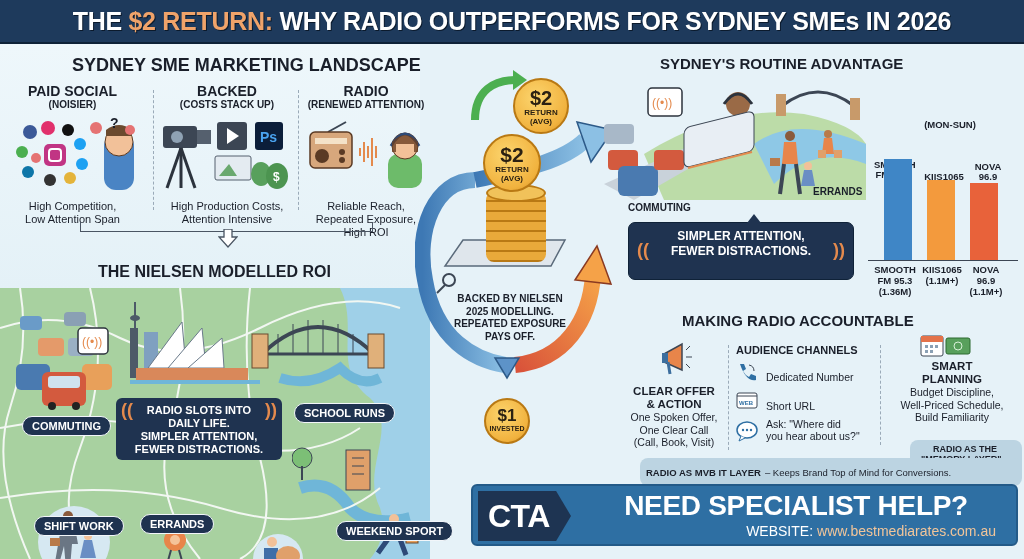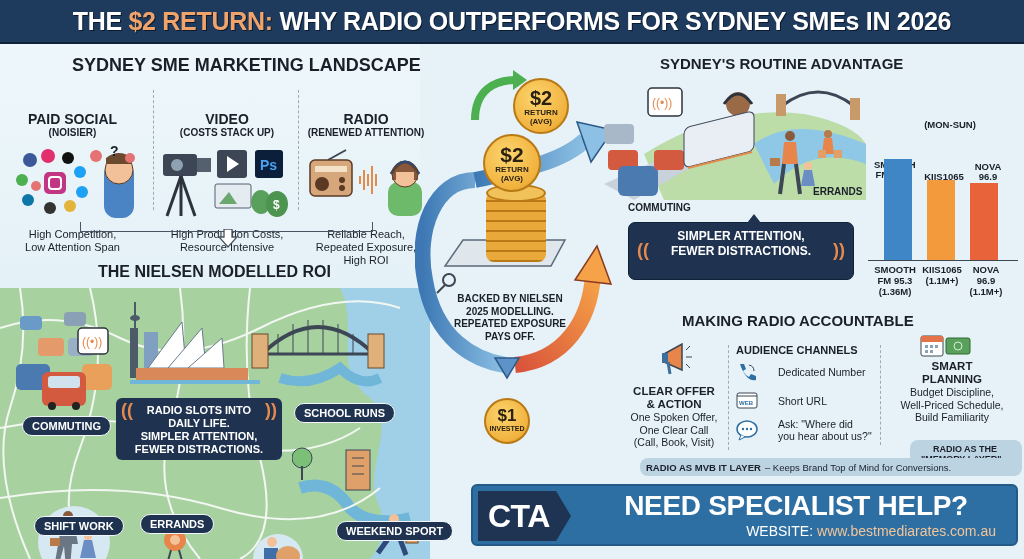--- a/index.html
+++ b/index.html
@@ -7,21 +7,21 @@
   body { font-family: "Liberation Sans", "DejaVu Sans", sans-serif; background: #e6f2f8; position: relative; color: #1b2433; }
 
   .title-bar { position: absolute; left: 0; top: 0; width: 1024px; height: 44px; background: #1e3a5c; display: flex; align-items: center; justify-content: center; border-bottom: 2px solid #0f2238; }
   .title-bar h1 { font-size: 25px; font-weight: 700; color: #ffffff; letter-spacing: -0.3px; text-shadow: 1px 1px 0 #0b1a2c; white-space: nowrap; }
   .title-bar h1 .accent { color: #f0a36a; }
 
   .bg-left { position: absolute; left: 0; top: 44px; width: 420px; height: 246px; background: linear-gradient(#eef7fb, #e4f1f7); }
   .section-title { position: absolute; font-weight: 700; color: #1a1f2a; white-space: nowrap; }
 
   
-  .col { position: absolute; top: 84px; text-align: center; margin-top: 28px; }
+  .col { position: absolute; top: 84px; text-align: center; }
   .col .col-h { font-size: 14px; font-weight: 700; color: #1a1f2a; line-height: 15px; }
   .col .col-sub { font-size: 10px; font-weight: 700; color: #1a1f2a; line-height: 12px; }
   .col .col-desc { font-size: 11px; color: #1a1f2a; line-height: 13px; position: absolute; left: 0; right: 0; }
   .col .art { position: absolute; left: 0; right: 0; top: 34px; height: 72px; }
   .vdiv { position: absolute; top: 90px; width: 0; height: 120px; border-left: 1.5px dashed #9aaab8; }
 
   .bracket { position: absolute; left: 80px; top: 222px; width: 293px; height: 10px; border: 1.5px solid #4a5563; border-top: none; }
   .bracket-arrow { position: absolute; left: 218px; top: 229px; width: 20px; height: 20px; }
 
   
@@ -46,26 +46,26 @@
   .chart-title .sub { font-size: 9.5px; font-weight: 700; display: block; }
   .bar { position: absolute; bottom: 0; width: 28px; }
   .bar-axis { position: absolute; left: 868px; top: 260px; width: 150px; border-top: 1.5px solid #3c4654; }
   .bar-top-label { position: absolute; font-size: 9.5px; font-weight: 700; text-align: center; line-height: 10px; color: #1a1f2a; white-space: nowrap; }
   .bar-bot-label { position: absolute; top: 264px; font-size: 9.5px; font-weight: 700; text-align: center; line-height: 11px; color: #1a1f2a; white-space: nowrap; }
 
   
   .acc-col { position: absolute; text-align: center; color: #1a1f2a; }
   .acc-h { font-size: 11.5px; font-weight: 700; line-height: 13px; }
   .acc-desc { font-size: 10.5px; line-height: 12.5px; }
-  .track-row { position: absolute; display: flex; align-items: center; gap: 20px; font-size: 10.5px; color: #1a1f2a; line-height: 12px; }
+  .track-row { position: absolute; display: flex; align-items: flex-end; gap: 8px; font-size: 10.5px; color: #1a1f2a; line-height: 12px; }
   .track-row .ic { width: 22px; height: 22px; flex: 0 0 22px; }
 
   .memory-card { position: absolute; left: 910px; top: 440px; width: 112px; height: 26px; background: #bcd4e2; border-radius: 8px 8px 0 0; }
   .memory-head { position: absolute; left: 915px; top: 444px; width: 100px; text-align: center; font-size: 9px; font-weight: 700; line-height: 10px; color: #1a1f2a; }
-  .memory-band { position: absolute; left: 640px; top: 458px; width: 382px; height: 18px; background: #bcd4e2; border-radius: 8px; font-size: 9.5px; color: #1a1f2a; display: flex; align-items: center; padding-left: 6px; white-space: nowrap; }
+  .memory-band { position: absolute; left: 640px; top: 458px; width: 382px; height: 28px; background: #bcd4e2; border-radius: 8px; font-size: 9.5px; color: #1a1f2a; display: flex; align-items: center; padding-left: 6px; white-space: nowrap; }
   .memory-band b { font-weight: 700; margin-right: 4px; }
 
   
   .cta { position: absolute; left: 471px; top: 484px; width: 547px; height: 62px; background: #2e6fa3; border-radius: 6px; border: 2px solid #235a88; }
   .cta-tag { position: absolute; left: 478px; top: 491px; width: 93px; height: 50px; background: #1e3452; clip-path: polygon(0 0, 84% 0, 100% 50%, 84% 100%, 0 100%); display: flex; align-items: center; padding-left: 10px; color: #fff; font-weight: 800; font-size: 32px; letter-spacing: -0.5px; }
   .cta-head { position: absolute; left: 596px; top: 490px; width: 400px; text-align: center; color: #fff; font-weight: 800; font-size: 28px; letter-spacing: -0.3px; white-space: nowrap; }
   .cta-web { position: absolute; left: 596px; top: 523px; width: 400px; text-align: right; color: #fff; font-weight: 400; font-size: 14px; white-space: nowrap; }
   .cta-web .url { color: #f2c59a; margin-left: 4px; }
 </style>
 </head>
@@ -104,21 +104,21 @@
     </svg>
   </div>
   <div class="col-desc" style="top:116px;">
     <div>High Competition,</div>
     <div>Low Attention Span</div>
   </div>
 </div>
 <div class="vdiv" style="left:153px;"></div>
 
 <div class="col" style="left:157px; width:140px;">
-  <div class="col-h">VIDEO</div>
+  <div class="col-h">BACKED</div>
   <div class="col-sub">(COSTS STACK UP)</div>
   <div class="art">
     <svg width="140" height="72" viewBox="0 0 140 72">
       <rect x="6" y="8" width="34" height="22" rx="3" fill="#3c4654"></rect>
         <rect x="40" y="12" width="14" height="14" fill="#55606e"></rect>
         <circle cx="20" cy="19" r="6" fill="#8fa2b4"></circle>
       <line x1="24" y1="30" x2="10" y2="70" stroke="#2c333d" stroke-width="3"></line>
         <line x1="24" y1="30" x2="24" y2="70" stroke="#2c333d" stroke-width="3"></line>
         <line x1="24" y1="30" x2="38" y2="70" stroke="#2c333d" stroke-width="3"></line>
       <rect x="60" y="4" width="30" height="28" rx="3" fill="#3c4654"></rect>
@@ -127,21 +127,21 @@
         <text x="103" y="24" font-size="14" font-weight="700" fill="#4aa3f0" font-family="Liberation Sans, sans-serif">Ps</text>
       <rect x="58" y="38" width="36" height="24" rx="2" fill="#e4ebf1" stroke="#55606e"></rect>
         <polygon points="62,58 72,46 80,58" fill="#6aa86e"></polygon>
       <ellipse cx="104" cy="56" rx="10" ry="12" fill="#58a05c"></ellipse>
         <ellipse cx="120" cy="58" rx="11" ry="13" fill="#4c9450"></ellipse>
         <text x="116" y="63" font-size="12" font-weight="700" fill="#fff" font-family="Liberation Sans, sans-serif">$</text>
     </svg>
   </div>
   <div class="col-desc" style="top:116px;">
     <div>High Production Costs,</div>
-    <div>Resource Intensive</div>
+    <div>Attention Intensive</div>
   </div>
 </div>
 <div class="vdiv" style="left:298px;"></div>
 
 <div class="col" style="left:306px; width:120px;">
   <div class="col-h">RADIO</div>
   <div class="col-sub">(RENEWED ATTENTION)</div>
   <div class="art">
     <svg width="120" height="72" viewBox="0 0 120 72">
       <line x1="22" y1="14" x2="40" y2="4" stroke="#3c4654" stroke-width="2"></line>

